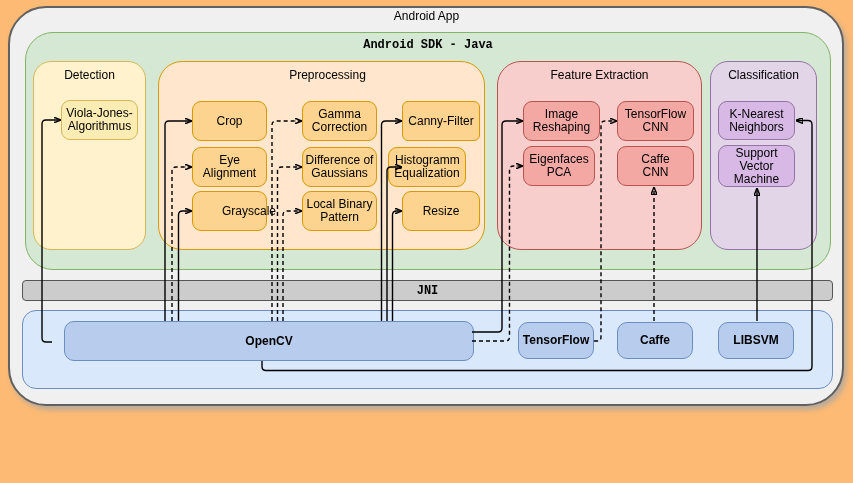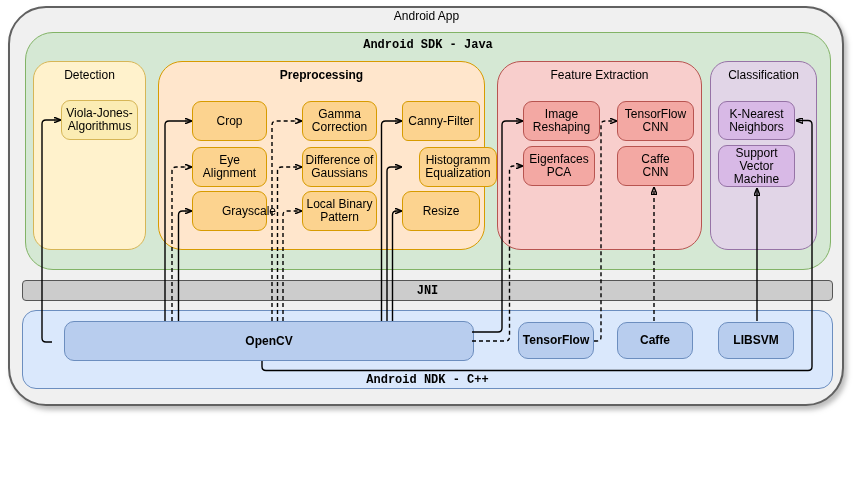--- a/index.html
+++ b/index.html
@@ -1,18 +1,18 @@
 <!DOCTYPE html>
 <html><head>
 <meta charset="utf-8">
 <style>
   html,body{margin:0;padding:0;background:#000;}
   #canvas{
     position:relative;width:853px;height:483px;overflow:hidden;
-    background:#ffffff;font-family:"Liberation Sans","DejaVu Sans",sans-serif;
+    background:#fdba74;font-family:"Liberation Sans","DejaVu Sans",sans-serif;
     color:#000;font-size:12px;
   }
   .abs{position:absolute;box-sizing:border-box;}
   
   .outer{
     left:8px;top:6px;width:836px;height:400px;
     background:#f0f0f0;border:2px solid #616161;border-radius:38px;
     box-shadow:3px 4px 5px rgba(165,165,165,0.75);
   }
   .ctr-label{text-align:center;line-height:14px;}
@@ -51,33 +51,33 @@
 
   <div class="abs sdk"></div>
   <div class="abs ctr-label bold" style="left:25px;top:38px;width:806px;">Android SDK - Java</div>
 
   <div class="abs grp yellow" style="left:33px;top:61px;width:113px;height:189px;"></div>
   <div class="abs ctr-label" style="left:33px;top:68px;width:113px;">Detection</div>
   <div class="abs node yellow" style="left:61px;top:100px;width:77px;height:40px;">Viola-Jones-
 Algorithmus</div>
 
   <div class="abs grp orange" style="left:158px;top:61px;width:327px;height:189px;"></div>
-  <div class="abs ctr-label" style="left:158px;top:68px;width:327px;font-weight:bold;">Preprocessing</div>
+  <div class="abs ctr-label" style="left:164px;top:68px;width:327px;">Preprocessing</div>
   <div class="abs node orange" style="left:192px;top:101px;width:75px;height:40px;">Crop</div>
   <div class="abs node orange" style="left:192px;top:147px;width:75px;height:40px;">Eye
 Alignment</div>
   <div class="abs node orange" style="left:192px;top:191px;width:75px;height:40px;padding-left:40px;">Grayscale</div>
   <div class="abs node orange" style="left:302px;top:101px;width:75px;height:40px;">Gamma
 Correction</div>
   <div class="abs node orange" style="left:302px;top:147px;width:75px;height:40px;">Difference of
 Gaussians</div>
   <div class="abs node orange" style="left:302px;top:191px;width:75px;height:40px;">Local Binary
 Pattern</div>
   <div class="abs node orange" style="left:402px;top:101px;width:78px;height:40px;border-radius:6px;">Canny-Filter</div>
-  <div class="abs node orange" style="left:419px;top:147px;width:78px;height:40px;">Histogramm
+  <div class="abs node orange" style="left:388px;top:147px;width:78px;height:40px;text-align:right;">Histogramm
 Equalization</div>
   <div class="abs node orange" style="left:402px;top:191px;width:78px;height:40px;">Resize</div>
 
   <div class="abs grp red" style="left:497px;top:61px;width:205px;height:189px;"></div>
   <div class="abs ctr-label" style="left:497px;top:68px;width:205px;">Feature Extraction</div>
   <div class="abs node red" style="left:523px;top:101px;width:77px;height:40px;">Image
 Reshaping</div>
   <div class="abs node red" style="left:523px;top:146px;width:72px;height:40px;">Eigenfaces
 PCA</div>
   <div class="abs node red" style="left:617px;top:101px;width:77px;height:40px;">TensorFlow
@@ -90,21 +90,20 @@
   <div class="abs node purple" style="left:718px;top:101px;width:77px;height:39px;">K-Nearest
 Neighbors</div>
   <div class="abs node purple" style="left:718px;top:145px;width:77px;height:42px;">Support
 Vector
 Machine</div>
 
   <div class="abs jni"></div>
   <div class="abs ctr-label bold" style="left:22px;top:284px;width:811px;">JNI</div>
 
   <div class="abs ndk"></div>
-  <div class="abs ctr-label bold" style="left:22px;top:373px;width:811px;">Android NDK - C++</div>
   <div class="abs node blue" style="left:64px;top:321px;width:410px;height:40px;">OpenCV</div>
   <div class="abs node blue" style="left:518px;top:322px;width:76px;height:37px;">TensorFlow</div>
   <div class="abs node blue" style="left:617px;top:322px;width:76px;height:37px;">Caffe</div>
   <div class="abs node blue" style="left:718px;top:322px;width:76px;height:37px;">LIBSVM</div>
 
   <svg id="edges" viewBox="0 0 853 483">
     <defs>
       <marker id="arw" markerWidth="7.5" markerHeight="6" refX="7" refY="3" orient="auto" markerUnits="userSpaceOnUse">
         <path d="M0,0 L7.5,3 L0,6 Z" fill="#000"></path>
       </marker>

